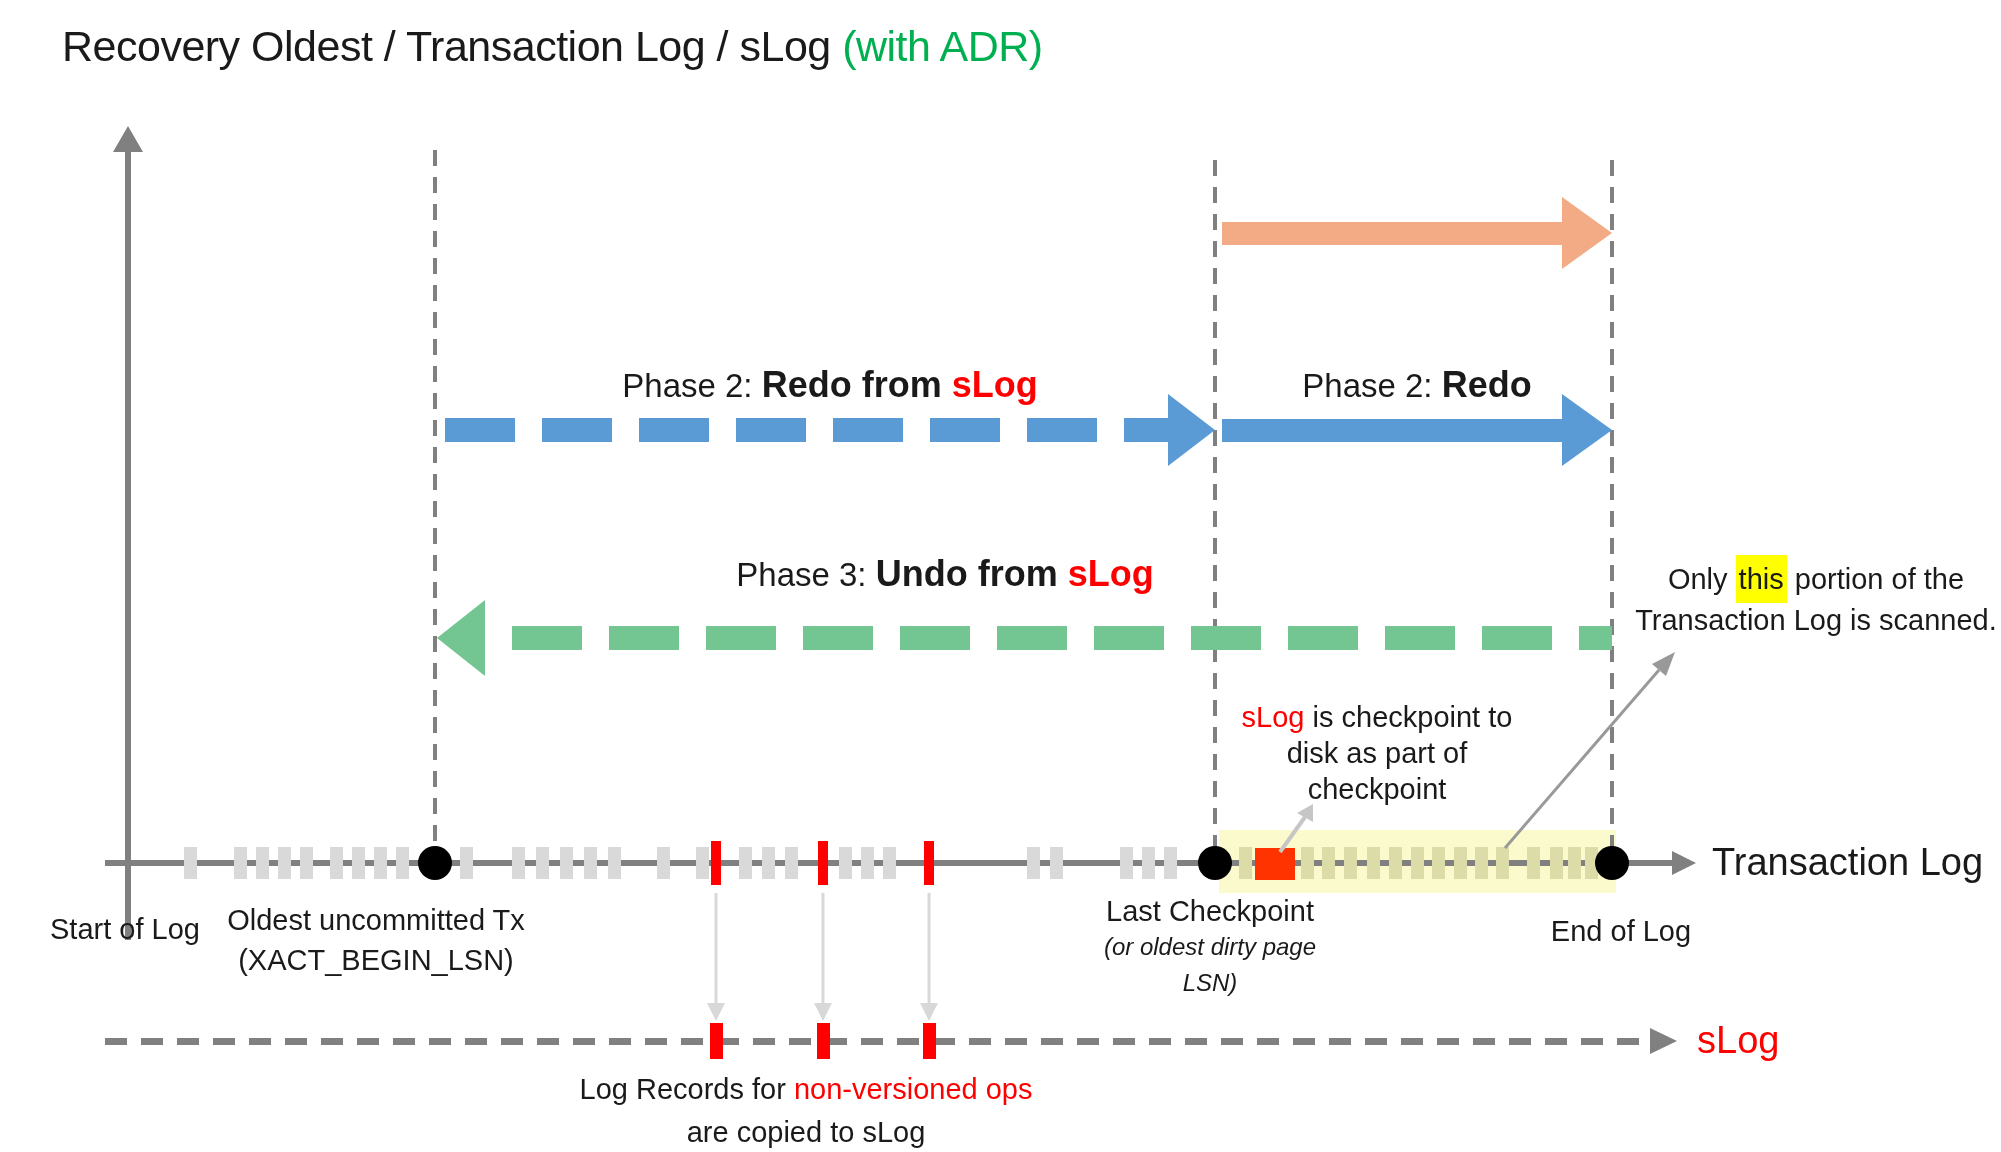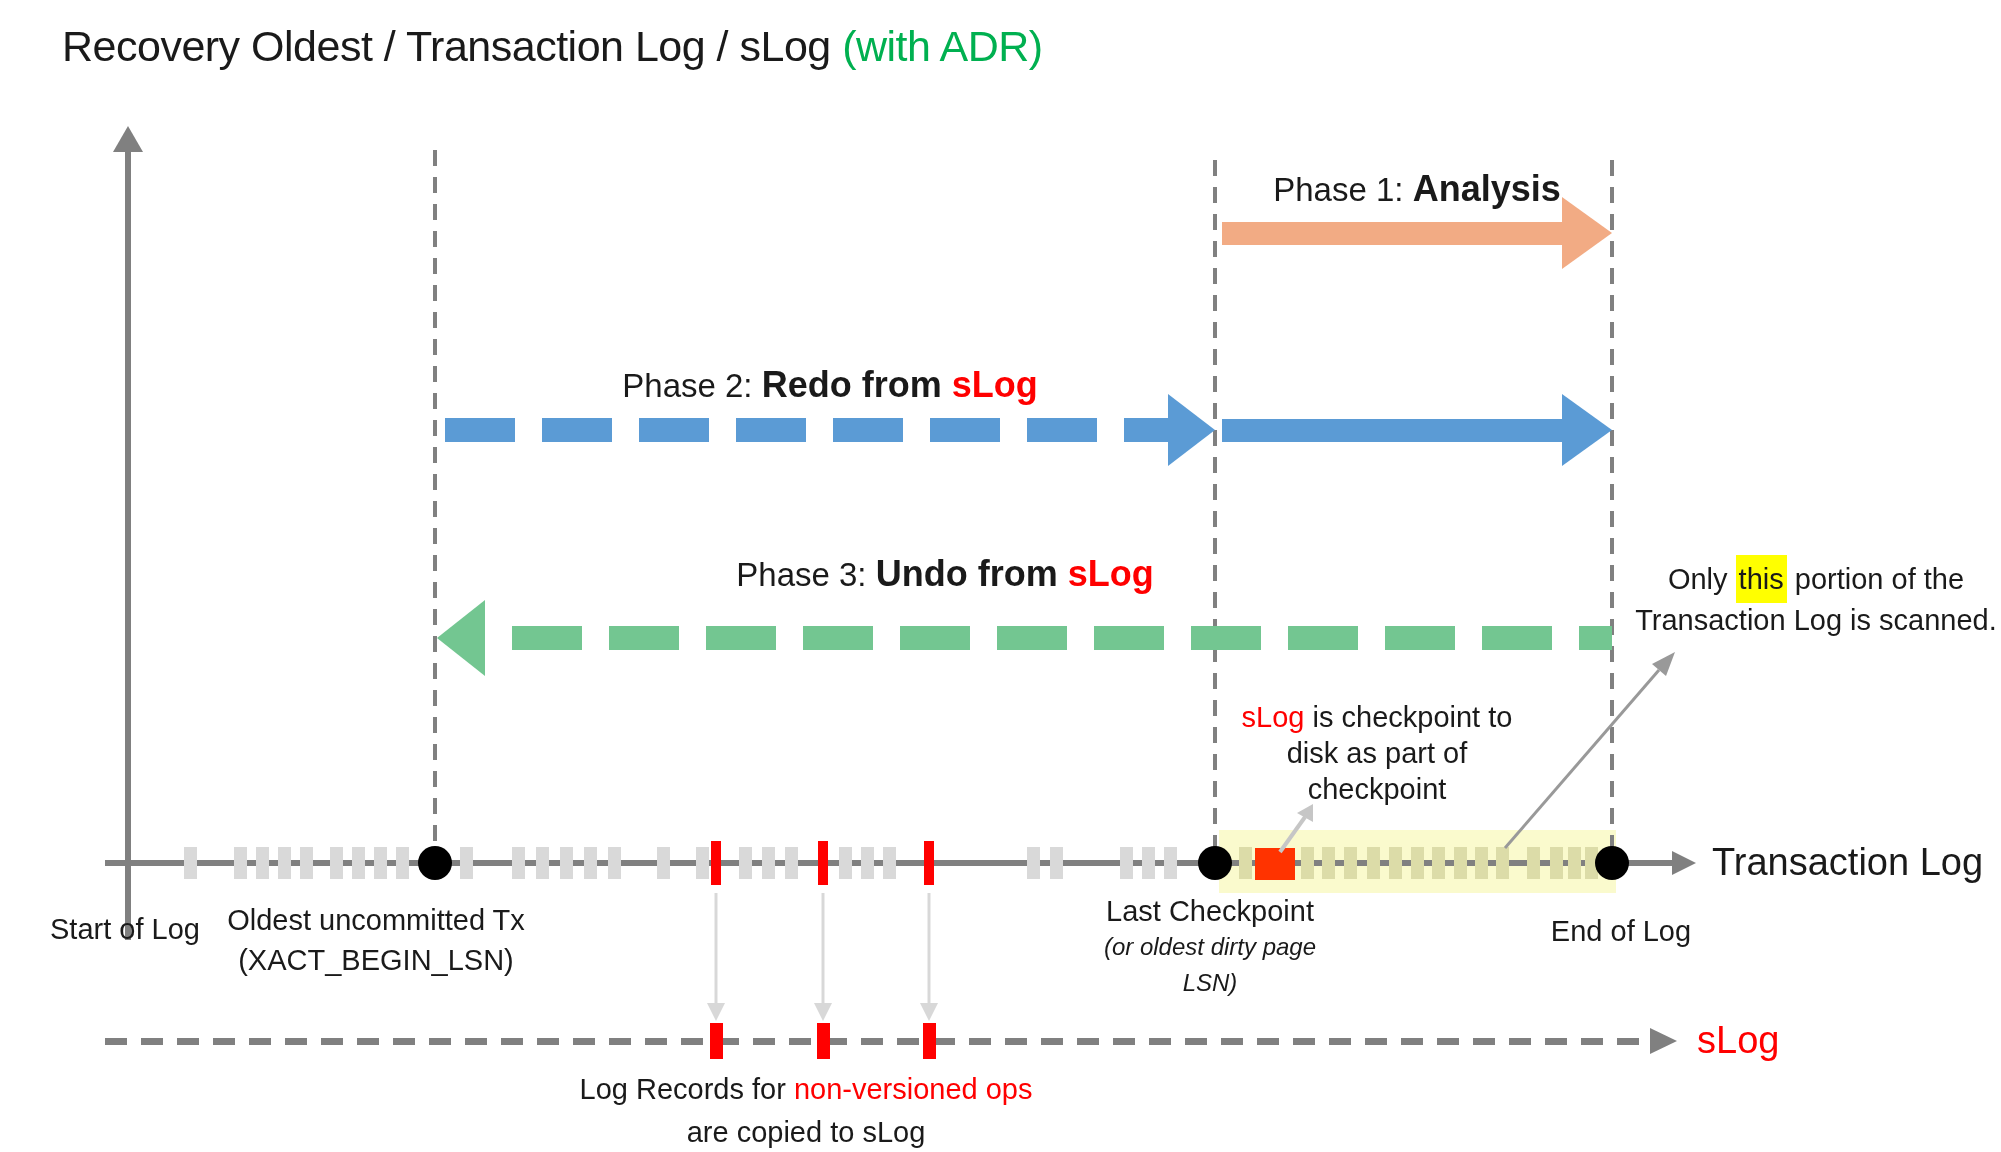--- a/index.html
+++ b/index.html
@@ -145,32 +145,32 @@
       <div class="redtick slog" style="left: 923px;"></div>
       <div class="dot" style="left: 418px;"></div>
       <div class="dot" style="left: 1198px;"></div>
       <div class="dot" style="left: 1595px;"></div>
     </div>
 
   <div class="abs" id="checkpoint-square"></div>
 
   <div class="abs arrow-body" id="arrow1-body"></div>
   <div class="abs" id="arrow1-head"></div>
-  <div class="abs phase-label" id="label-phase1">
-    <span>Phase 1: </span><span class="b">Analysis</span>
-  </div>
 
   <div class="abs" id="arrow2s-body"></div>
   <div class="abs" id="arrow2s-head"></div>
   <div class="abs phase-label" id="label-phase2-slog">
     <span>Phase 2: </span><span class="b">Redo from </span><span class="r">sLog</span>
   </div>
 
   <div class="abs arrow-body" id="arrow2-body"></div>
   <div class="abs" id="arrow2-head"></div>
+  <div class="abs phase-label" id="label-phase2">
+    <span>Phase 2: </span><span class="b">Redo</span>
+  </div>
 
   <div class="abs" id="arrow3-head"></div>
   <div class="abs" id="arrow3-body"></div>
   <div class="abs phase-label" id="label-phase3">
     <span>Phase 3: </span><span class="b">Undo from </span><span class="r">sLog</span>
   </div>
 
   <div class="abs" id="scan-note">
     <span>Only </span><span class="hl">this</span><span> portion of the</span><br>
     <span>Transaction Log is scanned.</span>

